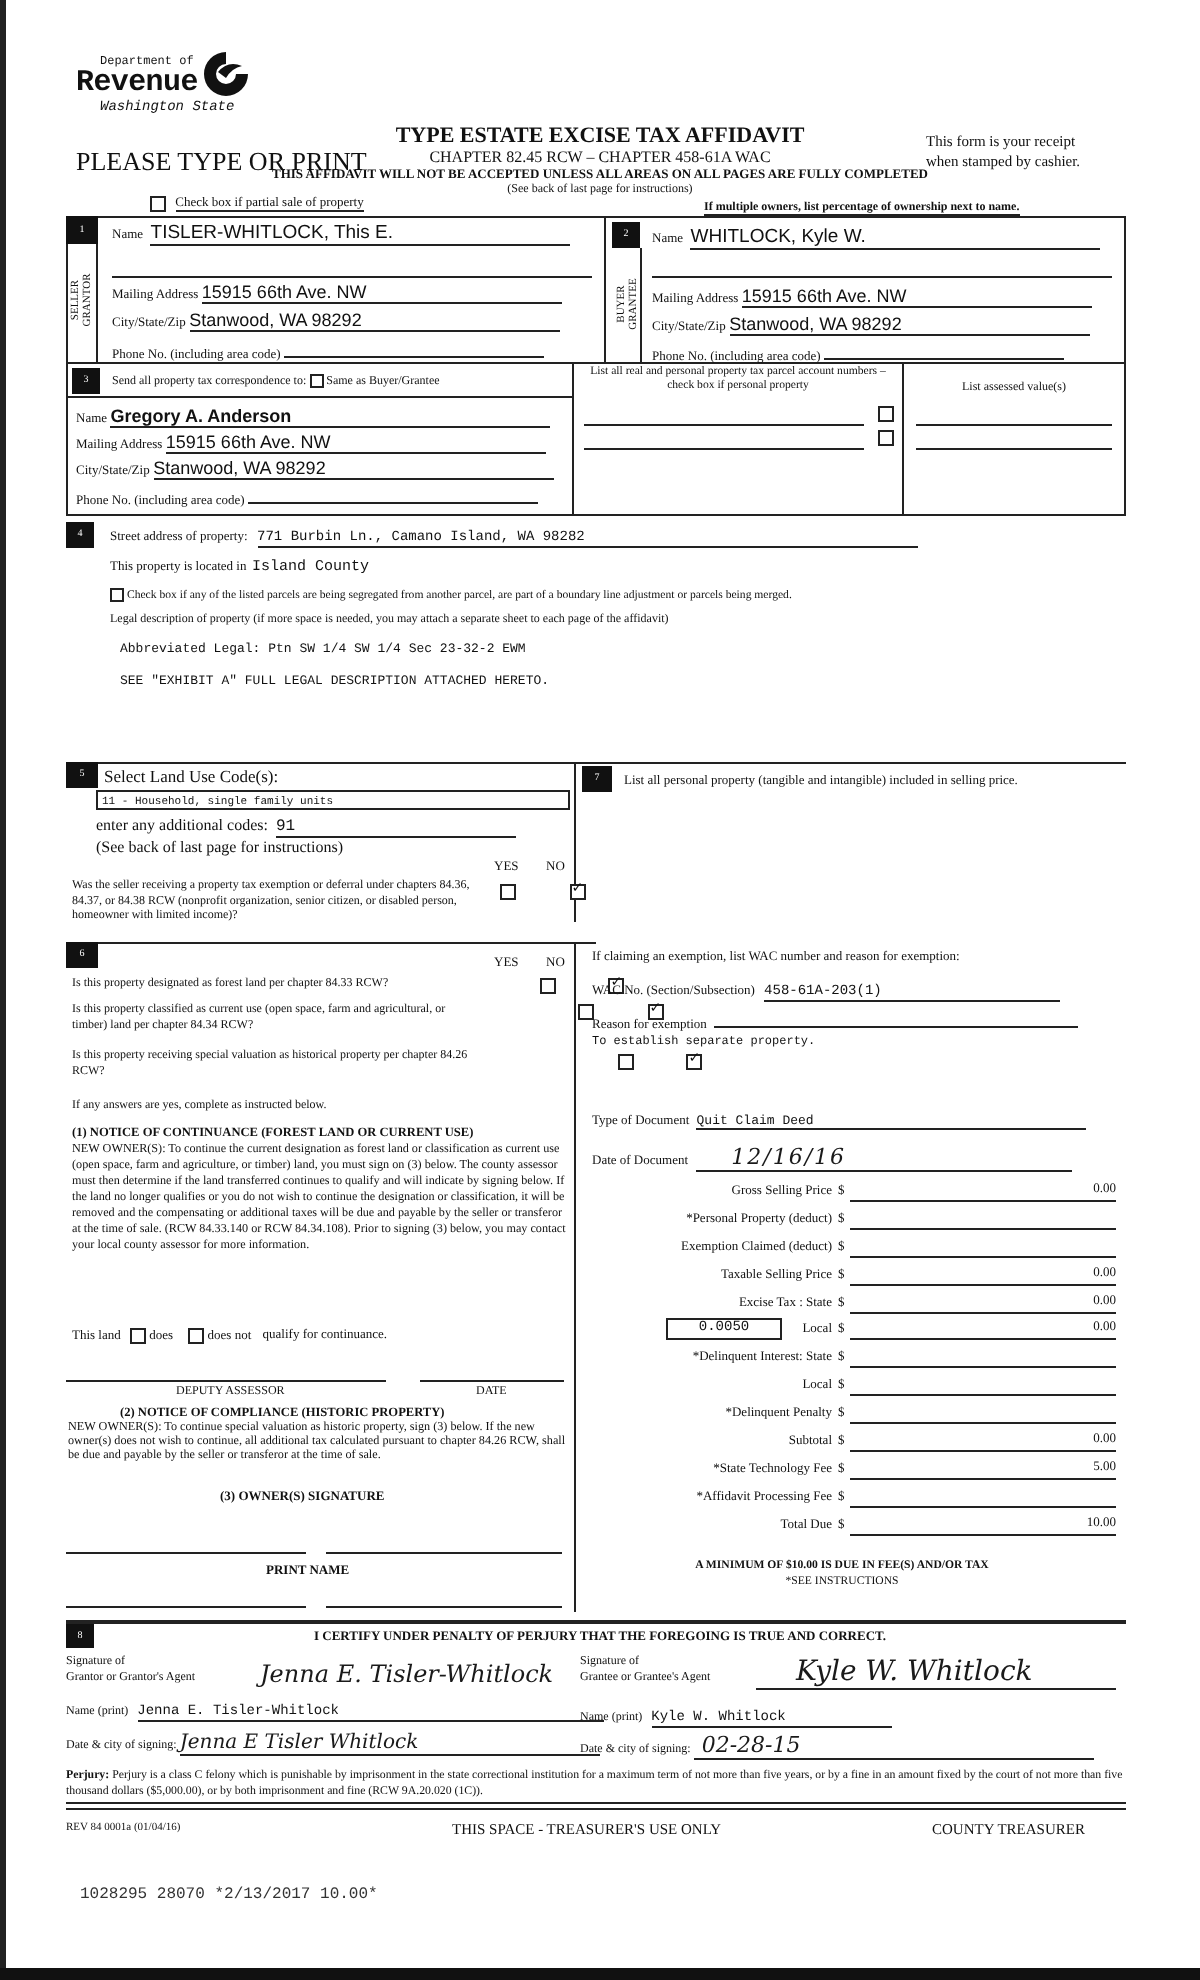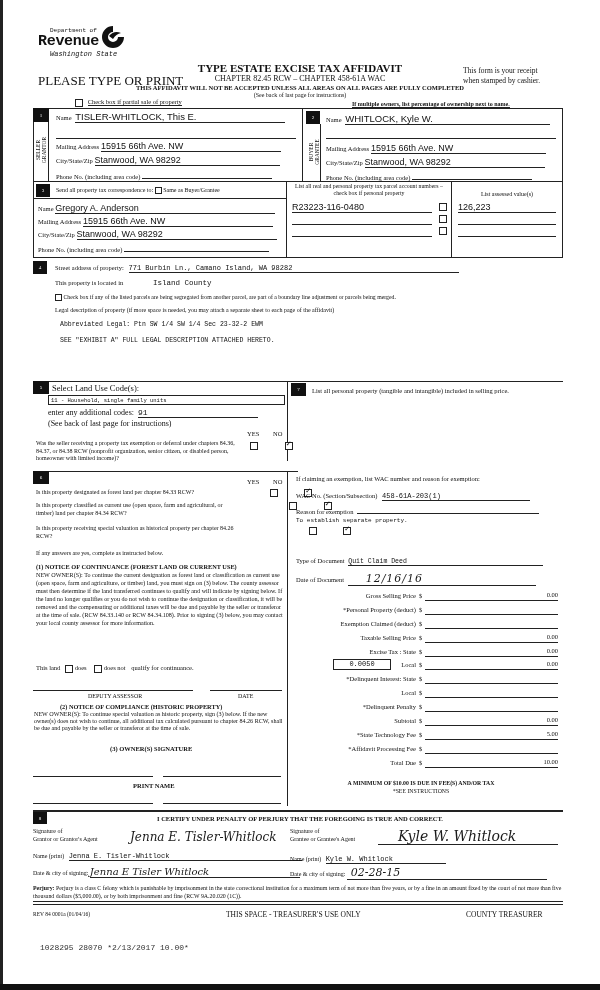--- a/index.html
+++ b/index.html
@@ -112,21 +112,21 @@
 <div class="abs" style="left:33px; top:182px; width:530px; height:76px; border:1px solid #222; border-top:none;"></div>
 <div class="numbox" style="left:36px; top:184px; width:14px; height:13px;">3</div>
 <div class="abs" style="left:56px; top:187px; font-size:6px;">
   <span>Send all property tax correspondence to:</span>
   <span class="chk" style="width:7px; height:7px;"></span>
   <span>Same as Buyer/Grantee</span>
 </div>
 <div class="hline" style="left:33px; top:198px; width:253px;"></div>
 <div class="abs" style="left:38px; top:203px;">
   <span class="lbl">Name</span>
-  <span class="fill uline" style="display:inline-block; width:220px; font-size:9px;">Gregory A. Anderson</span>
+  <span class="fill uline" style="display:inline-block; width:220px; font-size:9px;font-weight:bold;">Gregory A. Anderson</span>
 </div>
 <div class="abs" style="left:38px; top:216px;">
   <span class="lbl">Mailing Address</span>
   <span class="fill uline" style="display:inline-block; width:190px; font-size:9px;">15915 66th Ave. NW</span>
 </div>
 <div class="abs" style="left:38px; top:229px;">
   <span class="lbl">City/State/Zip</span>
   <span class="fill uline" style="display:inline-block; width:200px; font-size:9px;">Stanwood, WA  98292</span>
 </div>
 <div class="abs" style="left:38px; top:243px;">
@@ -134,45 +134,40 @@
   <span class="fill uline" style="display:inline-block; width:145px; height:9px;"></span>
 </div>
 
 <div class="vline" style="left:286px; top:182px; height:76px;"></div>
 <div class="abs center" style="left:288px; top:183px; width:162px; font-size:5.8px; line-height:7px;">List all real and personal property tax parcel account numbers – check box if personal property</div>
 <div class="vline" style="left:451px; top:182px; height:76px;"></div>
 <div class="abs center" style="left:452px; top:191px; width:110px; font-size:6px;">List assessed value(s)</div>
 
 <div class="abs" style="left:292px; top:202px; width:268px;">
   <div style="position:relative; height:12px;">
-    <span class="fill uline" style="position:absolute; left:0; width:140px; font-size:9px; height:11px;">R23223-116-0480</span>
+    <span class="fill uline" style="position:absolute; left:0; width:140px; height:11px;"></span>
     <span class="chk" style="position:absolute; left:147px; top:1px;"></span>
-    <span class="fill uline" style="position:absolute; left:166px; width:98px; font-size:9px; height:11px;">126,223</span>
+    <span class="fill uline" style="position:absolute; left:166px; width:98px; height:11px;"></span>
   </div>
   <div style="position:relative; height:12px;">
     <span class="fill uline" style="position:absolute; left:0; width:140px; height:11px;"></span>
     <span class="chk" style="position:absolute; left:147px; top:1px;"></span>
     <span class="fill uline" style="position:absolute; left:166px; width:98px; height:11px;"></span>
   </div>
-  <div style="position:relative; height:12px;">
-    <span class="fill uline" style="position:absolute; left:0; width:140px; height:11px;"></span>
-    <span class="chk" style="position:absolute; left:147px; top:1px;"></span>
-    <span class="fill uline" style="position:absolute; left:166px; width:98px; height:11px;"></span>
-  </div>
 </div>
 
 
 <div class="numbox" style="left:33px; top:261px; width:14px; height:13px;">4</div>
 <div class="abs" style="left:55px; top:264px;">
   <span class="lbl">Street address of property:</span>
   <span class="sans uline" style="display:inline-block; width:330px; font-size:7px; margin-left:3px;">771 Burbin Ln., Camano Island, WA  98282</span>
 </div>
 <div class="abs" style="left:55px; top:279px;">
   <span class="lbl">This property is located in</span>
-  <span class="sans" style="font-size:7.5px; margin-left:28px;">Island County</span>
+  <span class="sans" style="font-size:7.5px; margin-left:1px;">Island County</span>
 </div>
 <div class="abs" style="left:55px; top:294px; font-size:5.8px;">
   <span class="chk" style="width:7px; height:7px;"></span>
   <span>Check box if any of the listed parcels are being segregated from another parcel, are part of a boundary line adjustment or parcels being merged.</span>
 </div>
 <div class="abs" style="left:55px; top:307px; font-size:6px;">Legal description of property (if more space is needed, you may attach a separate sheet to each page of the affidavit)</div>
 <div class="abs sans" style="left:60px; top:321px; font-size:6.5px;">Abbreviated Legal:  Ptn SW 1/4 SW 1/4 Sec 23-32-2 EWM</div>
 <div class="abs sans" style="left:60px; top:337px; font-size:6.5px;">SEE "EXHIBIT A" FULL LEGAL DESCRIPTION ATTACHED HERETO.</div>
 
 

